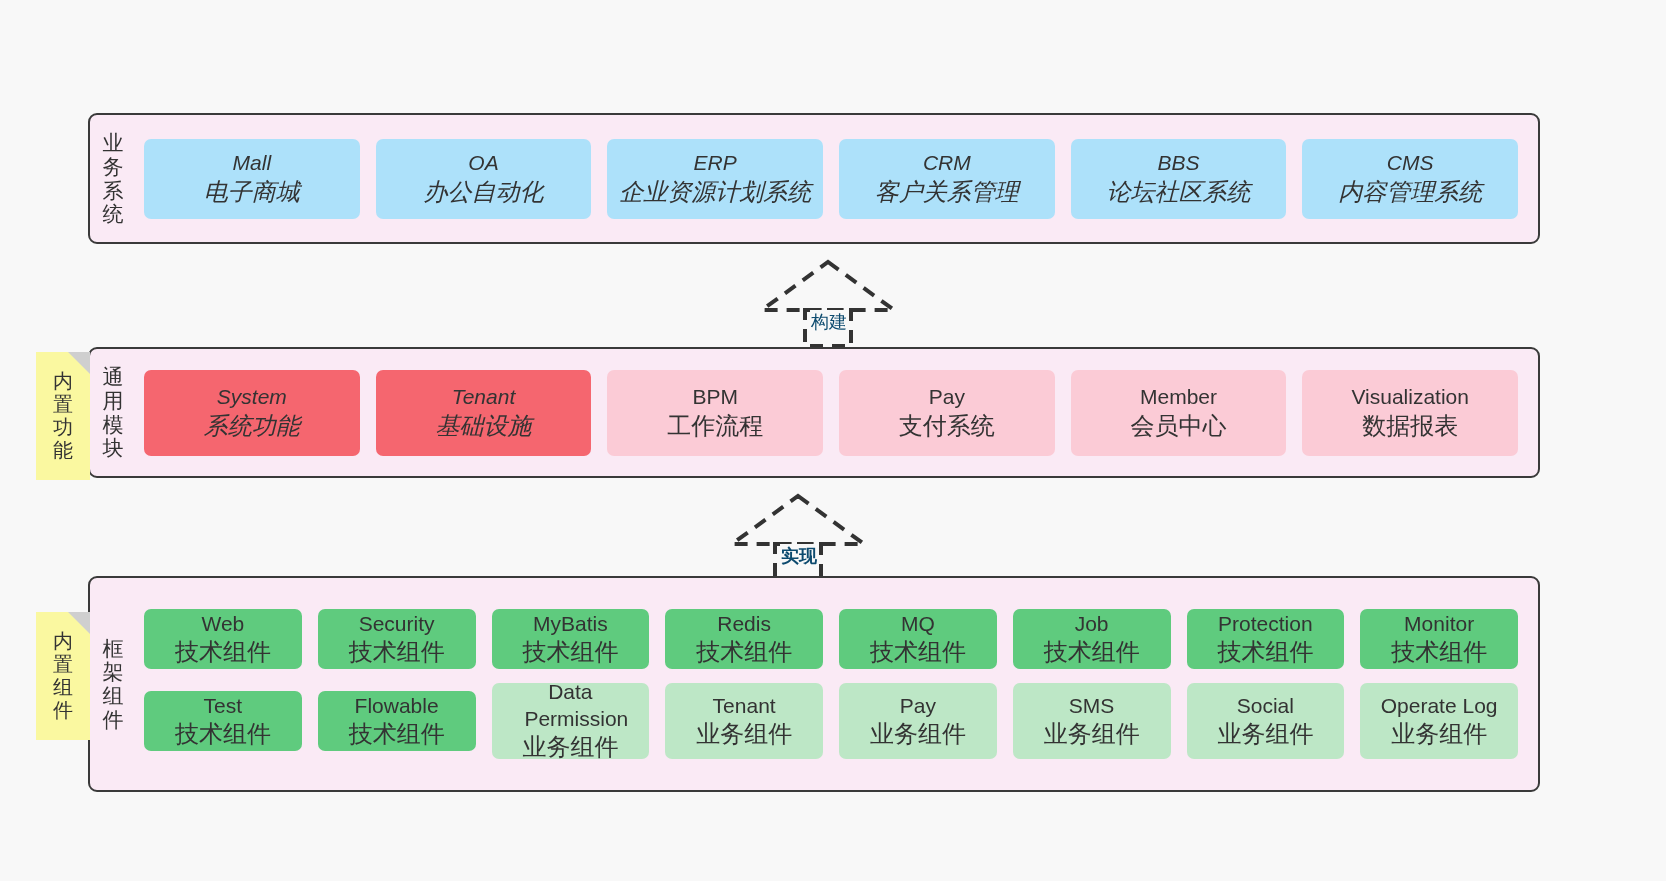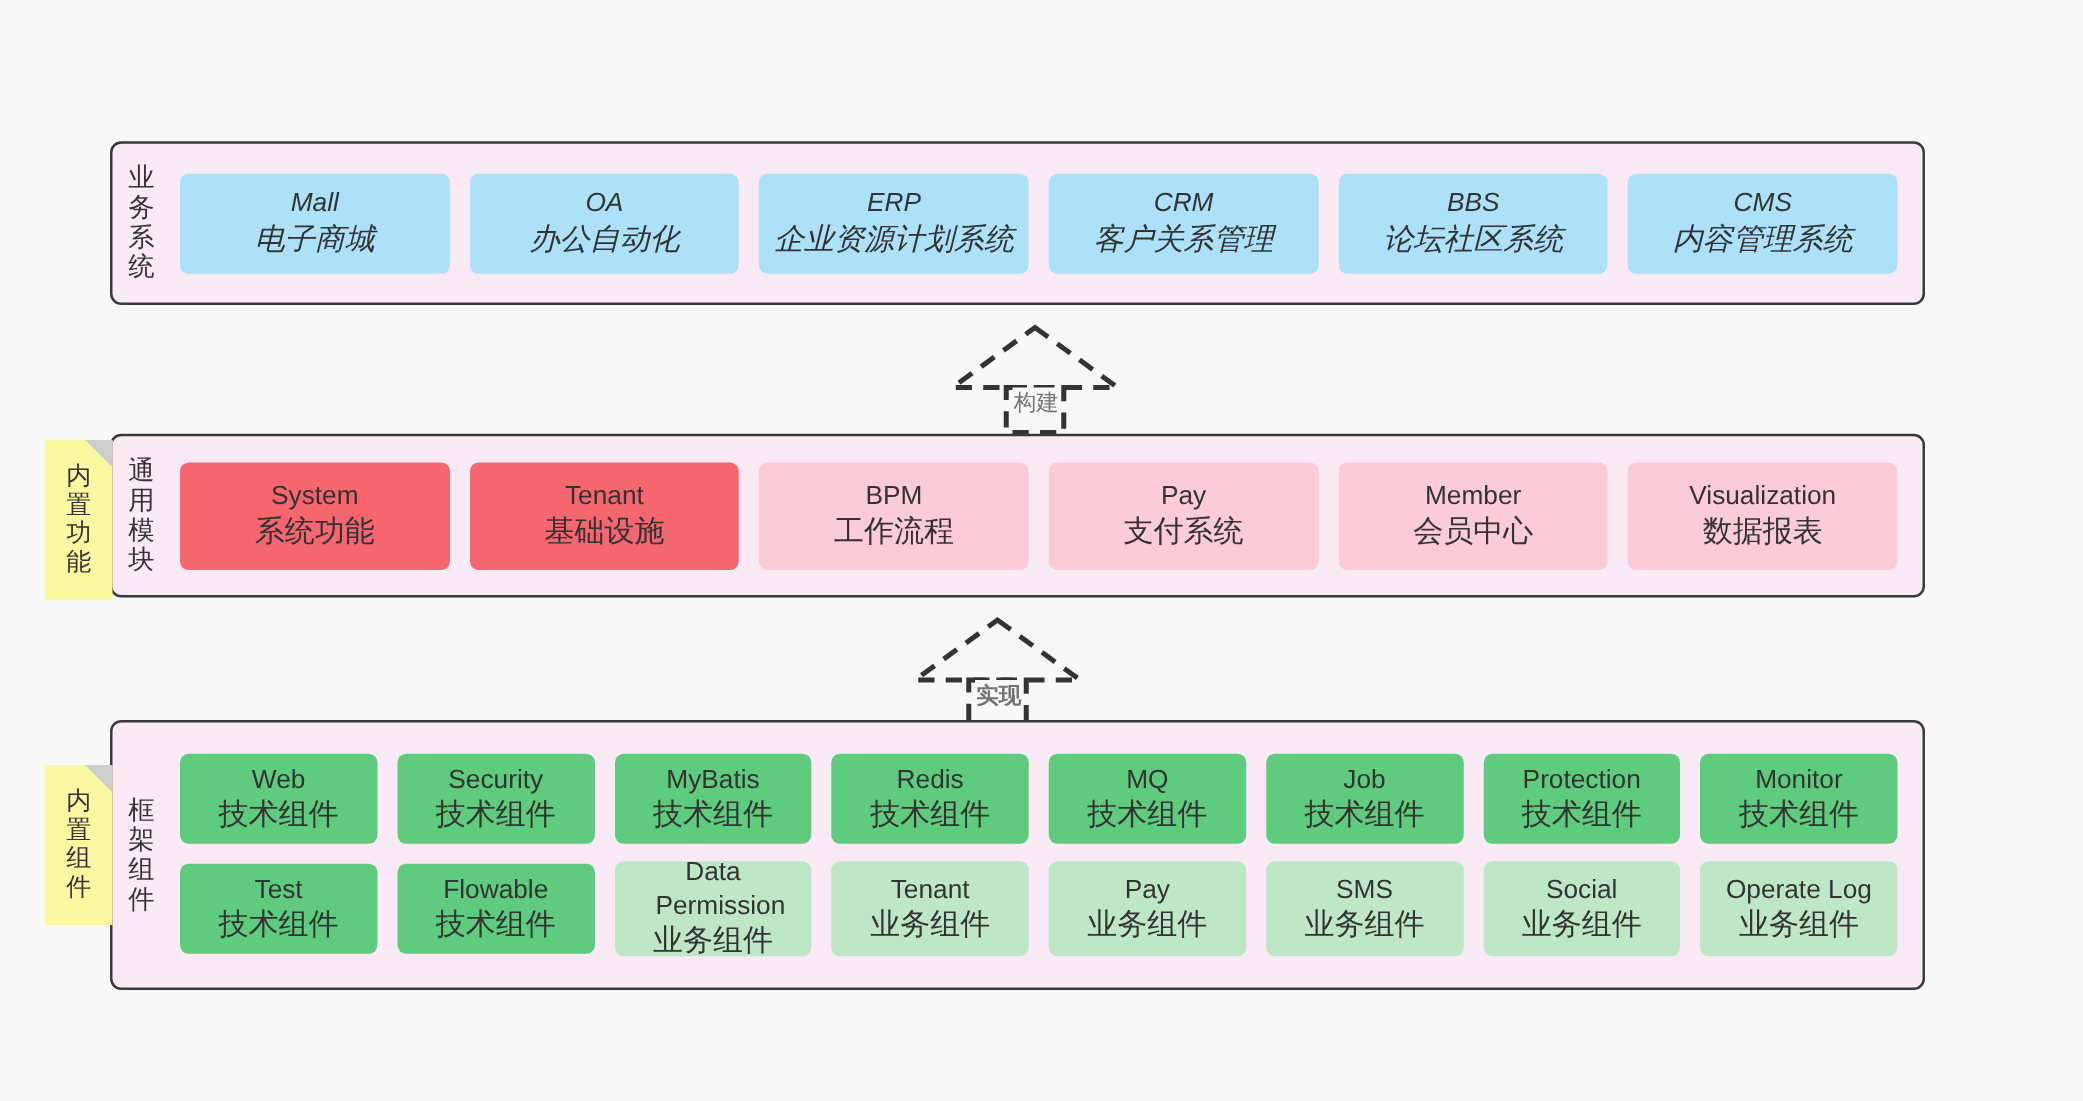--- a/index.html
+++ b/index.html
@@ -76,23 +76,23 @@
     justify-content: center;
     text-align: center;
     padding: 6px 4px;
     line-height: 1.26;
     color: #333333;
   }
   .node .title { font-size: 21px; }
   .node .sub { font-size: 24px; }
 
   .biz  { background: #ade1fa; height: 80px; font-style: italic; }
-  .mod-strong { background: #f5666f; height: 86px; }
+  .mod-strong { background: #f5666f; height: 86px; font-style: italic; }
   .mod-light  { background: #fbcbd6; height: 86px; }
-  .tech  { background: #5fcb7e; height: 72px; }
+  .tech  { background: #5fcb7e; height: 60px; }
   .bizc  { background: #bde7c6; height: 76px; }
 
   
   .note {
     position: absolute;
     box-sizing: border-box;
     background: #faf8a0;
     display: flex;
     flex-direction: column;
     align-items: center;
@@ -113,21 +113,21 @@
     border-top: 22px solid #cfcfcf;
   }
 
   
   .connector {
     position: absolute;
   }
   .connector .conn-label {
     position: absolute;
     font-size: 18px;
-    color: #737373;
+    color: #0c4a6e;
     white-space: nowrap;
     user-select: none;
   }
 </style>
 </head>
 <body>
 
 <div class="canvas">
 
   <div class="layer" id="layer-business" style="left:88px; top:113px; width:1452px; height:131px;">

